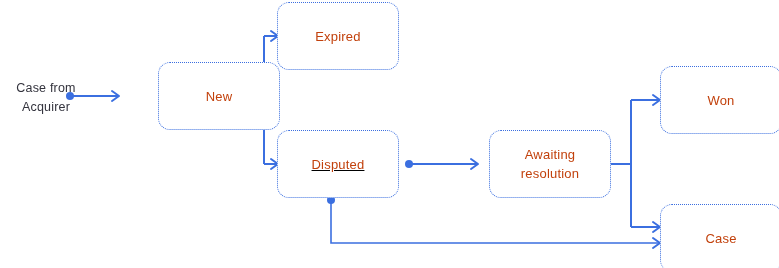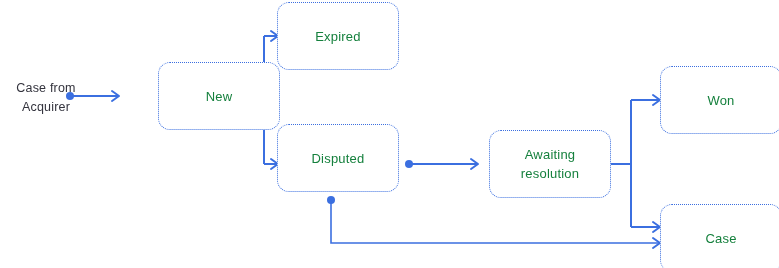--- a/index.html
+++ b/index.html
@@ -20,21 +20,21 @@
     background: #ffffff;
     border: 1px dotted #3b6fe0;
     border-radius: 12px;
     box-sizing: border-box;
     display: flex;
     align-items: center;
     justify-content: center;
     text-align: center;
   }
   .node-label {
-    color: #15803d;
+    color: #c2410c;
     font-size: 13px;
     line-height: 19px;
     letter-spacing: 0.2px;
     white-space: pre-line;
   }
   .source-label {
     position: absolute;
     color: #33333d;
     font-size: 12.5px;
     line-height: 19px;
@@ -121,21 +121,21 @@
   </svg>
 
   <div class="node" style="left:118px; top:62px; width:122px; height:68px;margin-left:40px;">
     <span class="node-label">New</span>
   </div>
 
   <div class="node" style="left:277px; top:2px; width:122px; height:68px;">
     <span class="node-label">Expired</span>
   </div>
 
-  <div class="node" style="left:277px; top:124px; width:122px; height:68px;">
+  <div class="node" style="left:277px; top:130px; width:122px; height:68px;text-decoration:underline;">
     <span class="node-label">Disputed</span>
   </div>
 
   <div class="node" style="left:489px; top:130px; width:122px; height:68px;">
     <span class="node-label">Awaiting
 resolution</span>
   </div>
 
   <div class="node" style="left:660px; top:66px; width:122px; height:68px;">
     <span class="node-label">Won</span>

